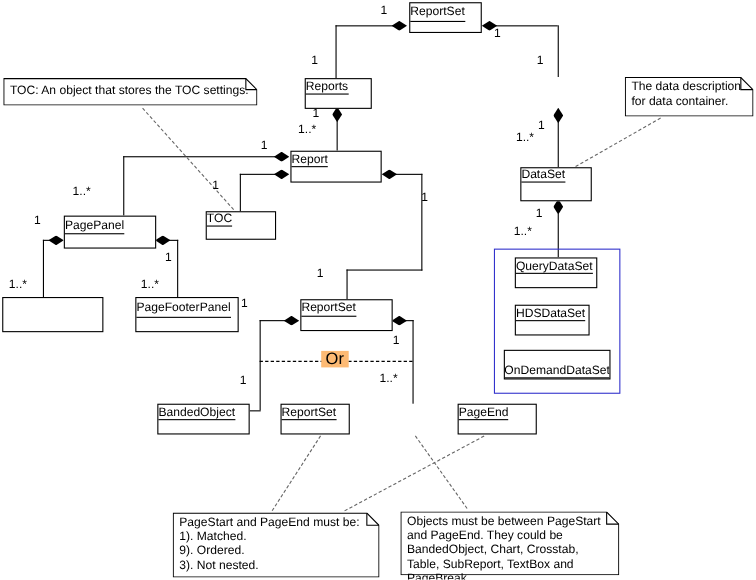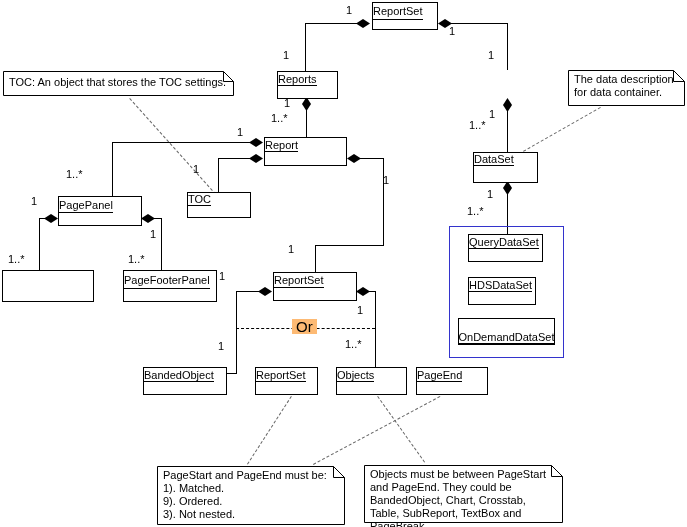--- a/index.html
+++ b/index.html
@@ -164,24 +164,20 @@
   <div class="uml-class" style="left:143px;top:367px;width:84px;height:28px;">
     <div class="uml-title" style="height:13px;">BandedObject</div>
     <div class="uml-body"></div>
   </div>
 
   <div class="uml-class" style="left:255px;top:367px;width:63px;height:28px;">
     <div class="uml-title" style="height:13px;">ReportSet</div>
     <div class="uml-body"></div>
   </div>
 
-  <div class="uml-class" style="left:336px;top:367px;width:71px;height:28px;">
-    <div class="uml-title" style="height:13px;">Objects</div>
-    <div class="uml-body"></div>
-  </div>
 
   <div class="uml-class" style="left:416px;top:367px;width:72px;height:28px;">
     <div class="uml-title" style="height:13px;">PageEnd</div>
     <div class="uml-body"></div>
   </div>
 
   <div class="uml-class" style="left:473px;top:152px;width:65px;height:31px;justify-content:space-between;">
     <div class="uml-title" style="height:12px;">DataSet</div>
     <div class="uml-body"></div>
   </div>

